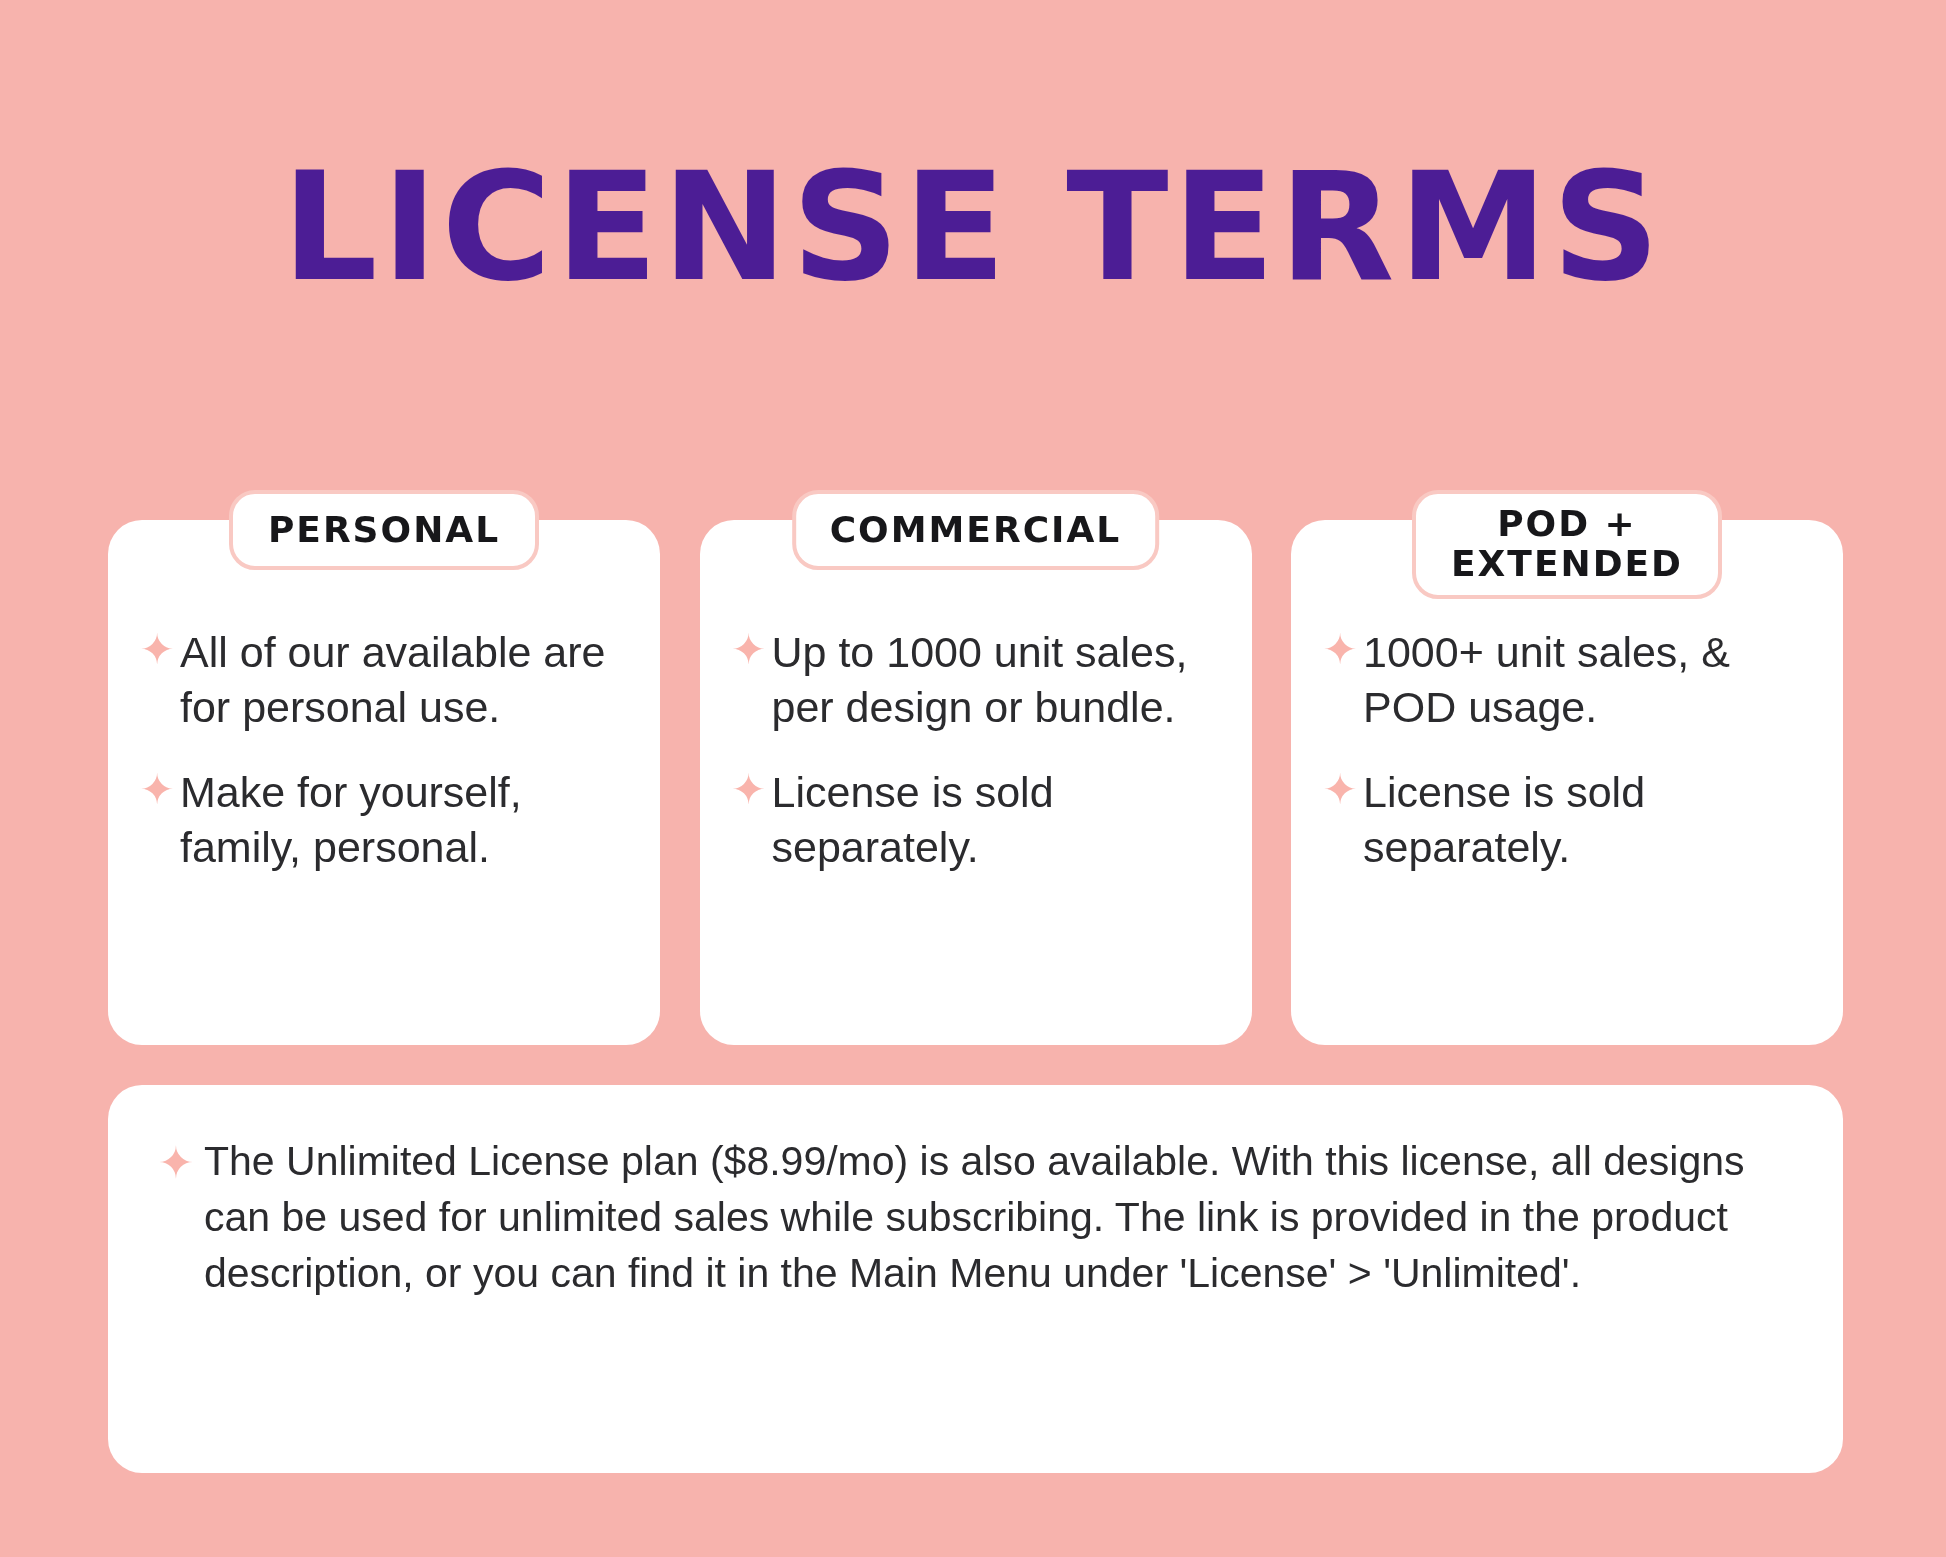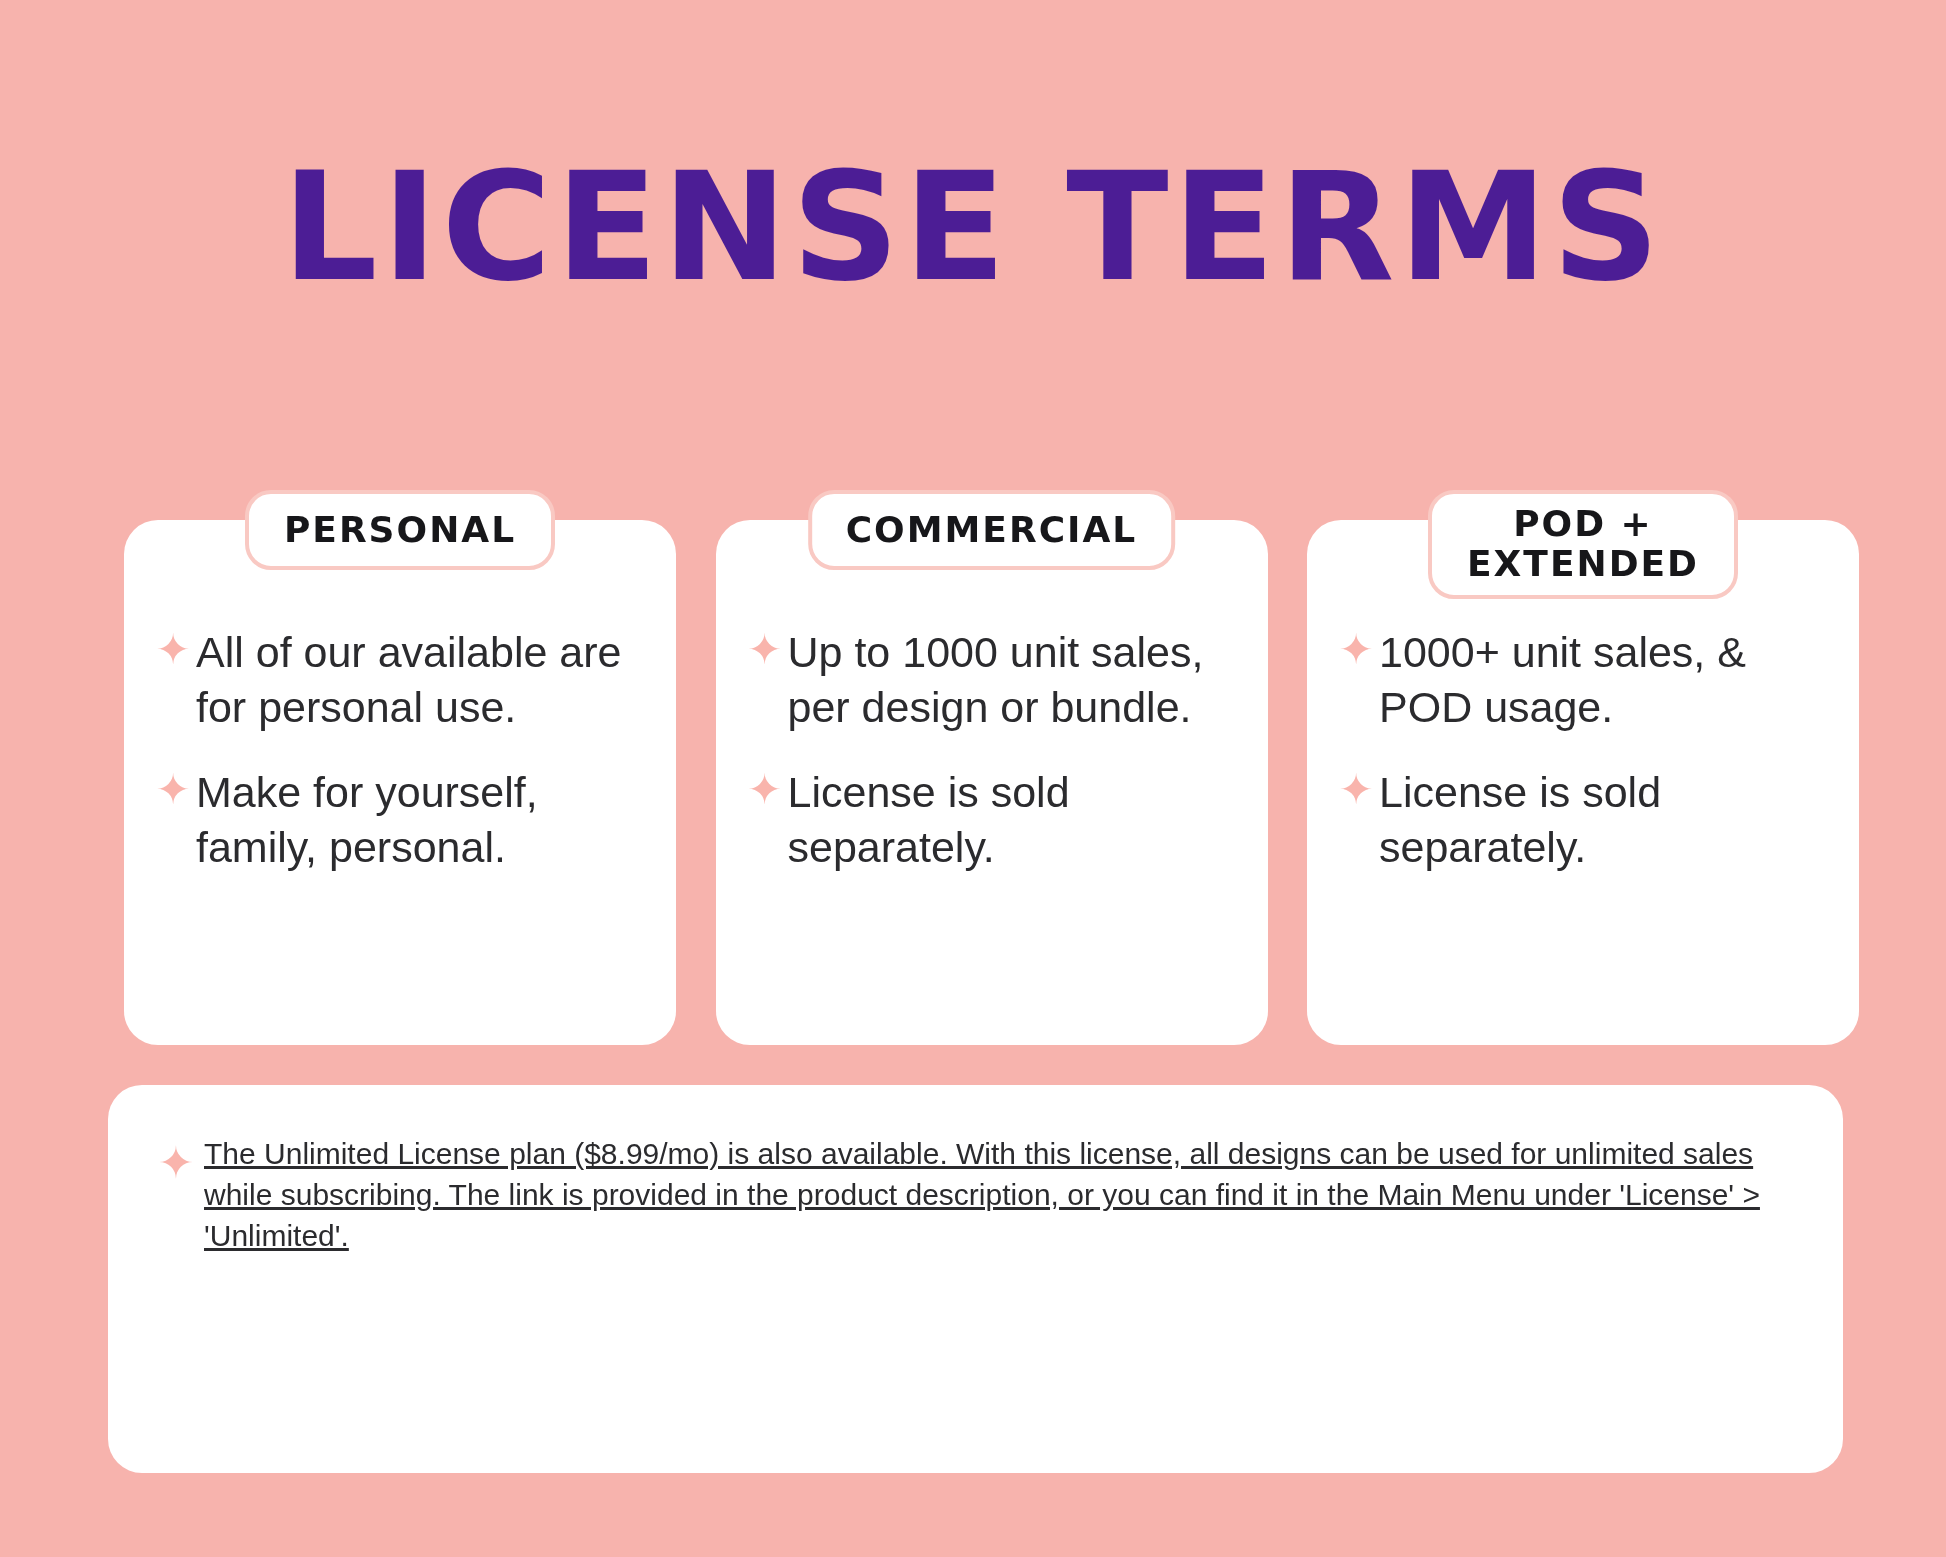--- a/index.html
+++ b/index.html
@@ -33,21 +33,21 @@
     letter-spacing: 4px;
     line-height: 1.0;
     font-family: "DejaVu Sans", sans-serif;
     white-space: nowrap;
   }
 
   
   .columns {
     position: absolute;
     top: 490px;
-    left: 124px;
+    left: 108px;
     width: 1735px;
     height: 555px;
     display: flex;
     justify-content: space-between;
   }
   .col {
     position: relative;
     width: 552px;
     height: 555px;
   }
@@ -137,24 +137,23 @@
     display: flex;
     align-items: flex-start;
   }
   .note .star {
     width: 56px;
     font-size: 44px;
     margin-top: 8px;
   }
   .note-text {
     flex: 1 1 auto;
-    font-size: 30px;
+    font-size: 41px;
     line-height: 1.37;
     color: #2b2b2e;
-    text-decoration: underline;
   }
 </style>
 </head>
 <body>
 
 <div class="page">
 
   <div class="title">LICENSE TERMS</div>
 
   <div class="columns">

